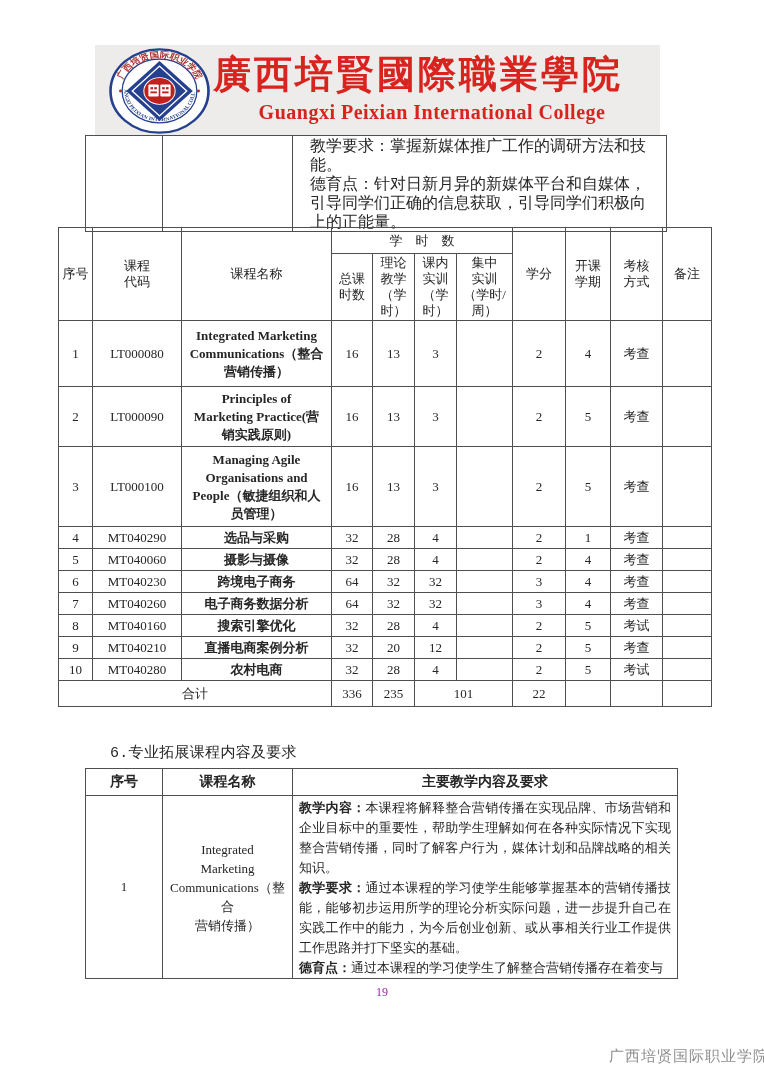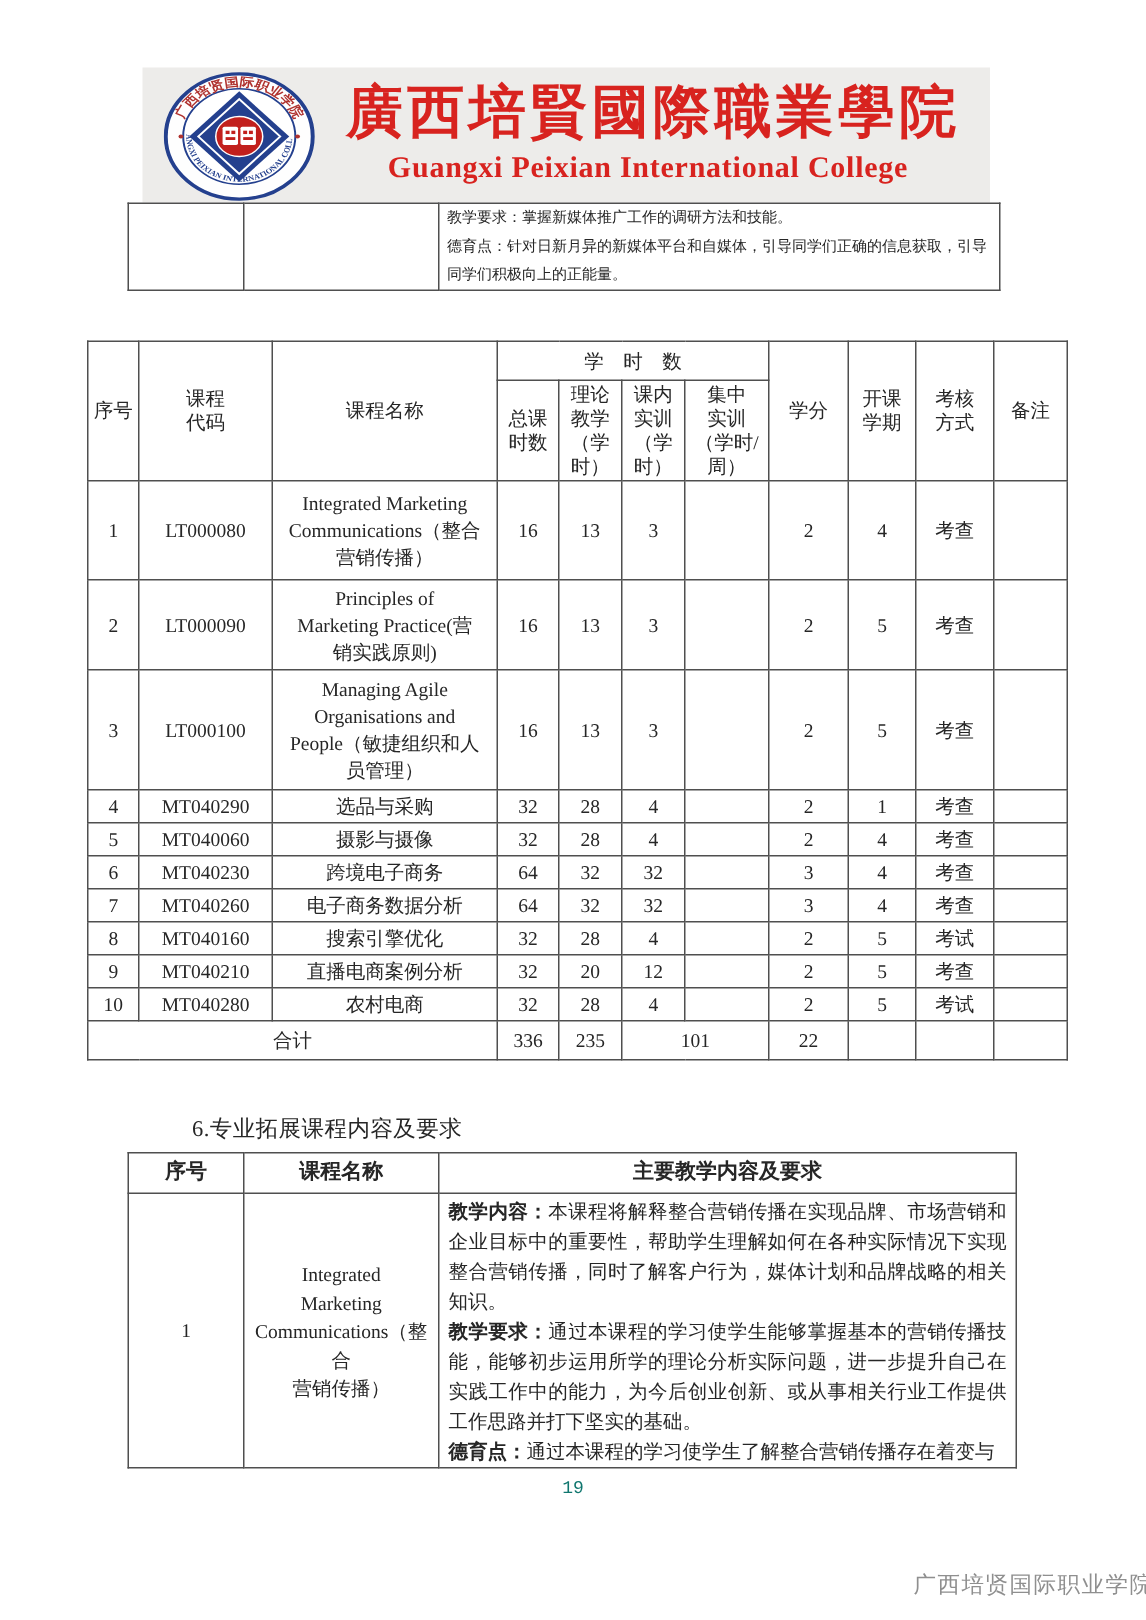--- a/index.html
+++ b/index.html
@@ -6,59 +6,59 @@
     --red:#d8231f; --blue:#24408e; --seal_red:#c2201d;
     --banner_bg:#edecea; --border:#4f4f4f; --ink:#262626; --gray:#8f8f8f;
   }
   html,body{margin:0;padding:0;background:#fff;}
   .page{position:relative;width:764px;height:1080px;background:#fff;overflow:hidden;
         font-family:"Liberation Serif","DejaVu Serif",serif;color:var(--ink);}
 
   
   .banner{position:absolute;left:95px;top:45px;width:565px;height:90px;background:var(--banner_bg);}
   .logo{position:absolute;left:14px;top:3px;}
-  .title-zh{position:absolute;left:118px;top:4px;width:445px;text-align:center;
+  .title-zh{position:absolute;left:118px;top:4px;width:445px;text-align:left;
             font-size:38px;font-weight:bold;color:var(--red);letter-spacing:3px;white-space:nowrap;}
   .title-en{position:absolute;left:112px;top:56px;width:450px;text-align:center;
             font-size:20px;font-weight:bold;color:var(--red);letter-spacing:.5px;white-space:nowrap;}
 
   
   table{border-collapse:collapse;table-layout:fixed;font-size:13px;color:var(--ink);}
   th,td{border:1px solid var(--border);font-weight:normal;text-align:center;
         vertical-align:middle;padding:0 2px;line-height:16px;overflow:hidden;}
   .pre{white-space:pre-line;}
 
   
   .frag-wrap{position:absolute;left:85px;top:135px;}
   .frag-wrap table{width:581px;height:57px;}
-  .frag-content{text-align:left;font-size:10px;line-height:19px;padding:0 5px;vertical-align:top;}
+  .frag-content{text-align:left;font-size:16px;line-height:19px;padding:0 17px;vertical-align:top;}
   .frag-content div{text-align:left;}
 
   .h5{position:absolute;left:118px;top:196px;font-size:15px;letter-spacing:.3px;}
-  .h6{position:absolute;left:128px;top:743px;font-size:15px;letter-spacing:.3px;}
+  .h6{position:absolute;left:110px;top:743px;font-size:15px;letter-spacing:.3px;font-family:Liberation Mono, monospace;}
 
   
   .t1-wrap{position:absolute;left:58px;top:227px;}
   .t1-wrap table{width:653px;}
   .t1-wrap thead tr.hr1 th{height:25px;}
   .t1-wrap thead tr.hr2 th{height:66px;line-height:16px;margin-left:40px;}
-  .name-cell{white-space:pre-line;line-height:18px;}
+  .name-cell{white-space:pre-line;line-height:18px;font-weight:bold;}
 
   
   .t2-wrap{position:absolute;left:85px;top:768px;}
   .t2-wrap table{width:592px;}
   .t2-head th{height:26px;font-weight:bold;font-size:14px;}
   .t2-name{white-space:pre-line;line-height:19px;}
   .t2-content{vertical-align:top;text-align:justify;padding:2px 6px 0 6px;
               font-size:13px;line-height:20px;height:178px;}
   .t2-content div{text-align:justify;}
   .t2-content b{font-weight:bold;font-family:Liberation Serif, serif;}
 
   .page-num{position:absolute;left:0;top:985px;width:764px;text-align:center;
-            font-family:Liberation Mono, monospace;font-size:12px;color:#0f766e;}
+            font-family:Liberation Serif, serif;font-size:12px;color:#a21caf;}
   .watermark{position:absolute;left:609px;top:1047px;font-family:"Liberation Sans","DejaVu Sans",sans-serif;
              font-size:15px;color:var(--gray);letter-spacing:1px;white-space:nowrap;}
 </style>
 </head>
 <body>
 
 <div class="page">
 
   <div class="banner">
     <svg class="logo" width="101" height="86" viewBox="0 0 100 100" preserveAspectRatio="none">

